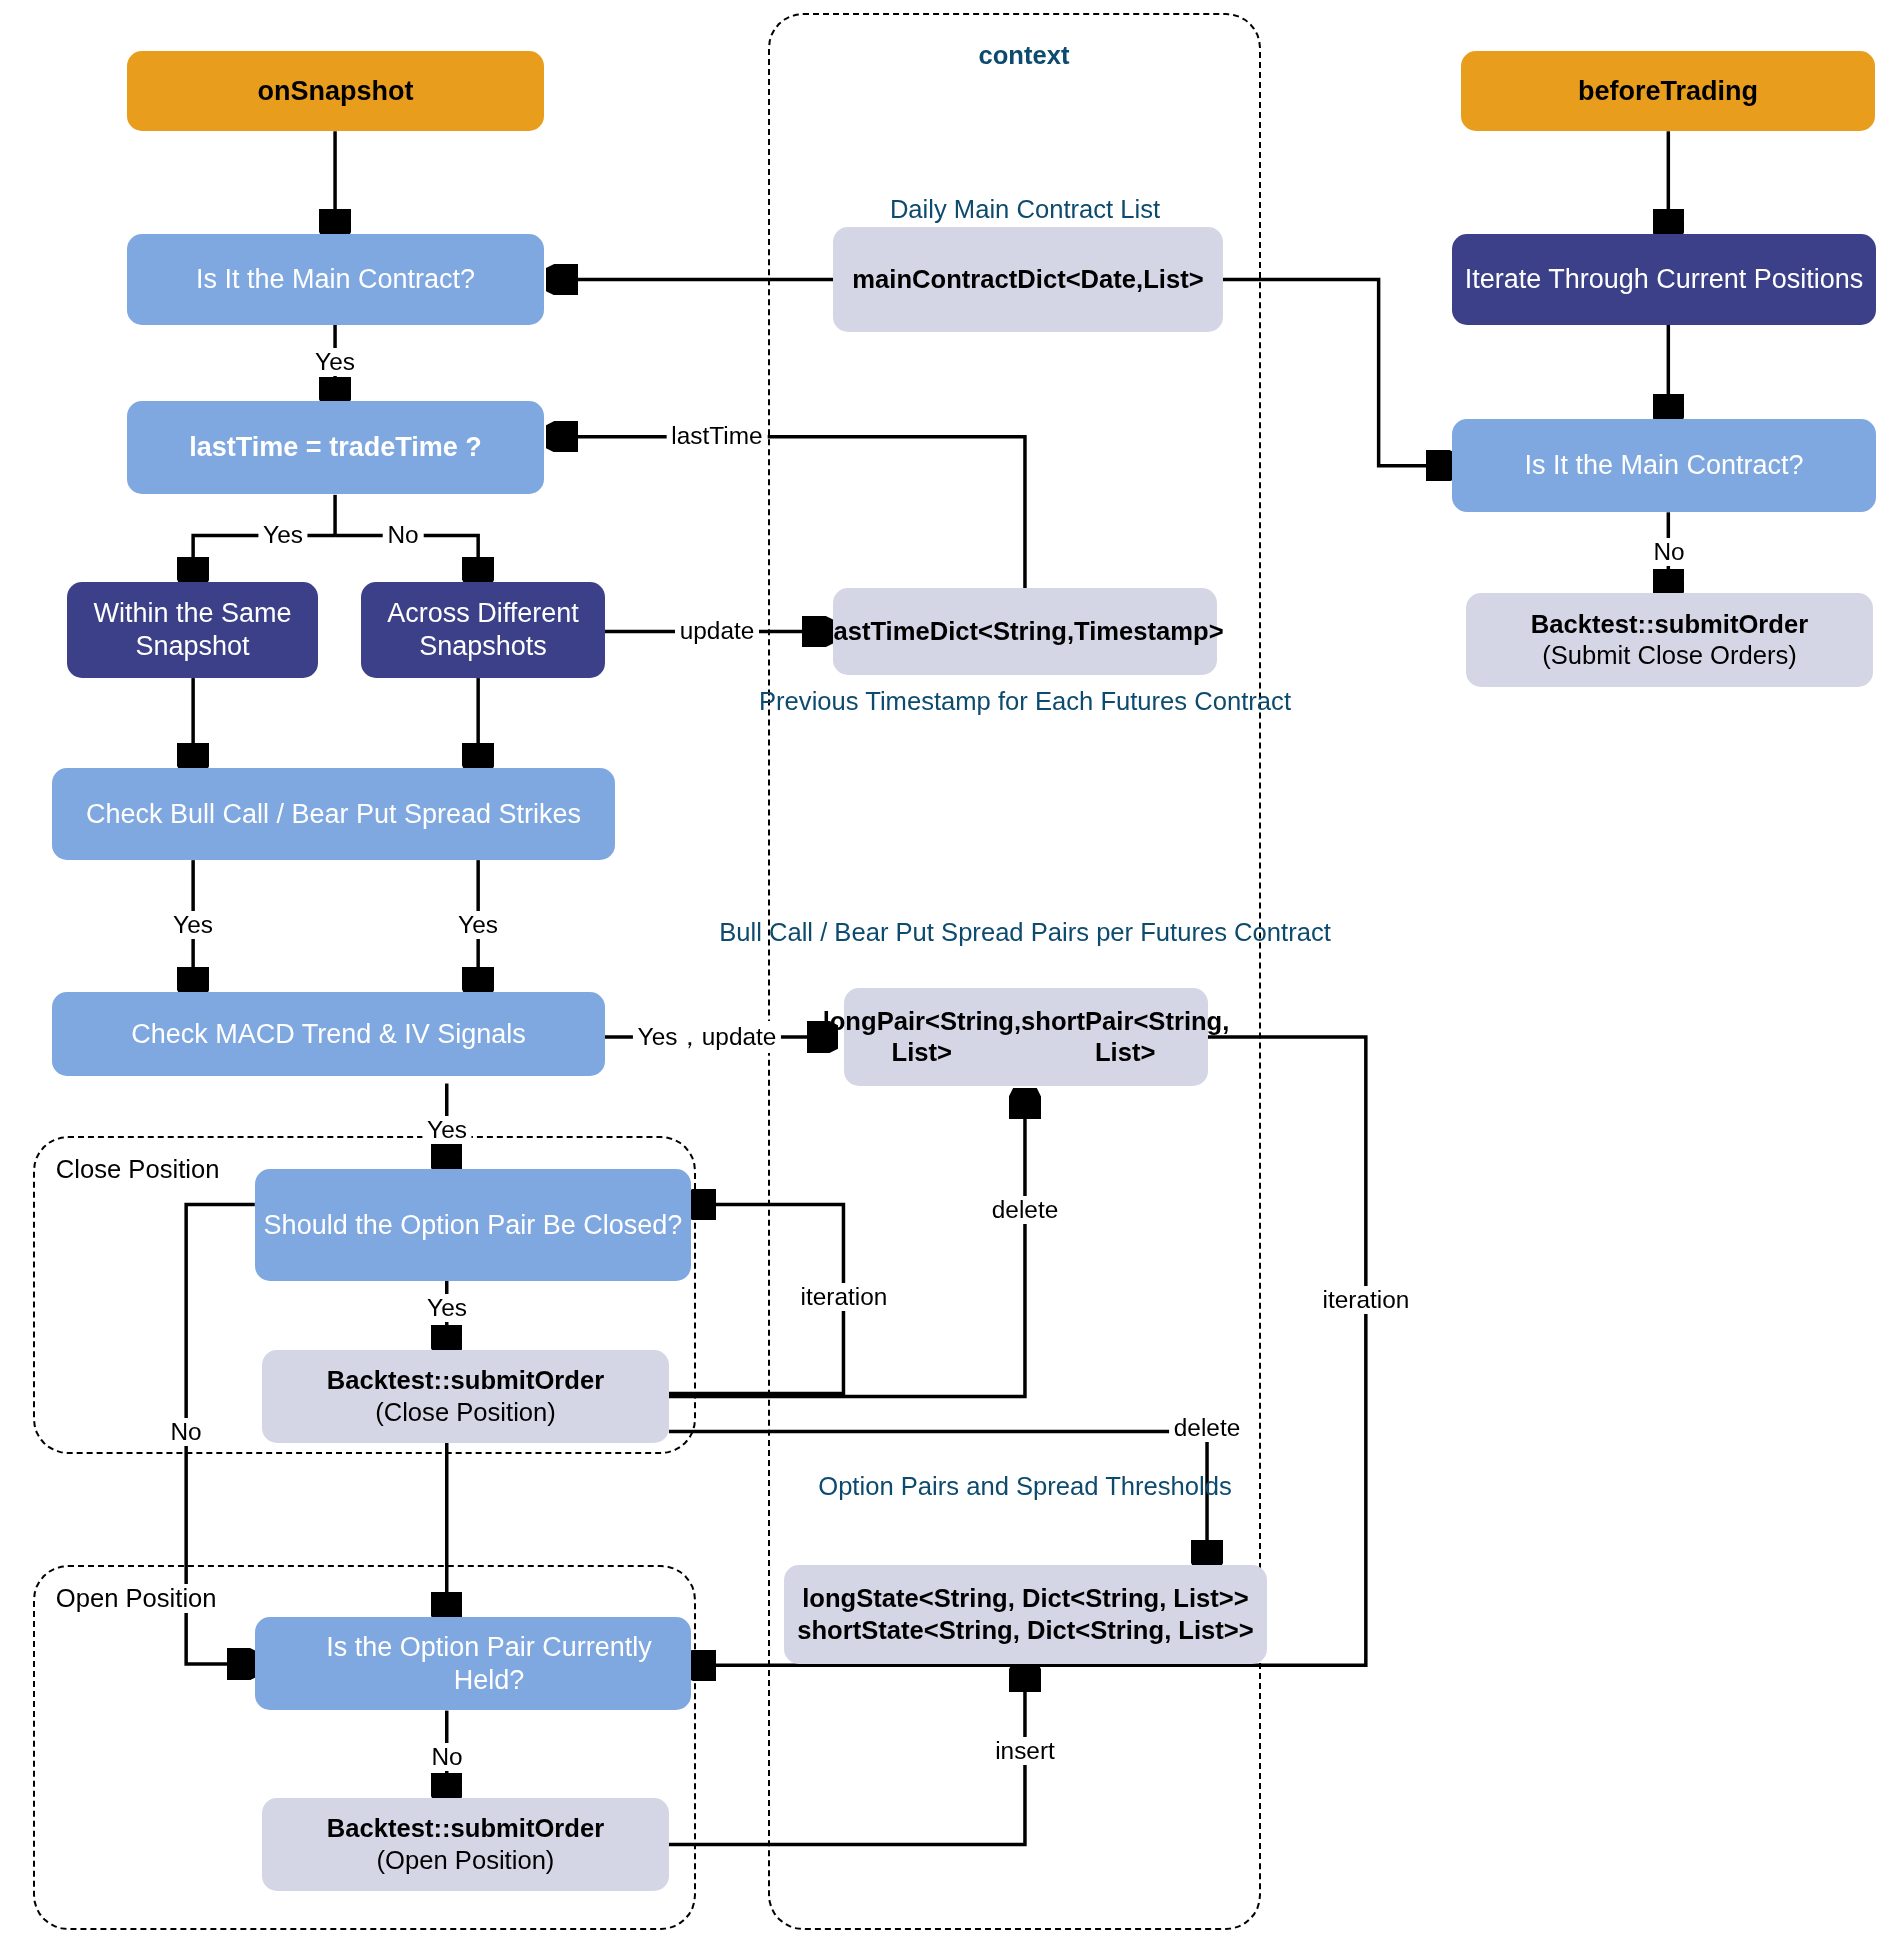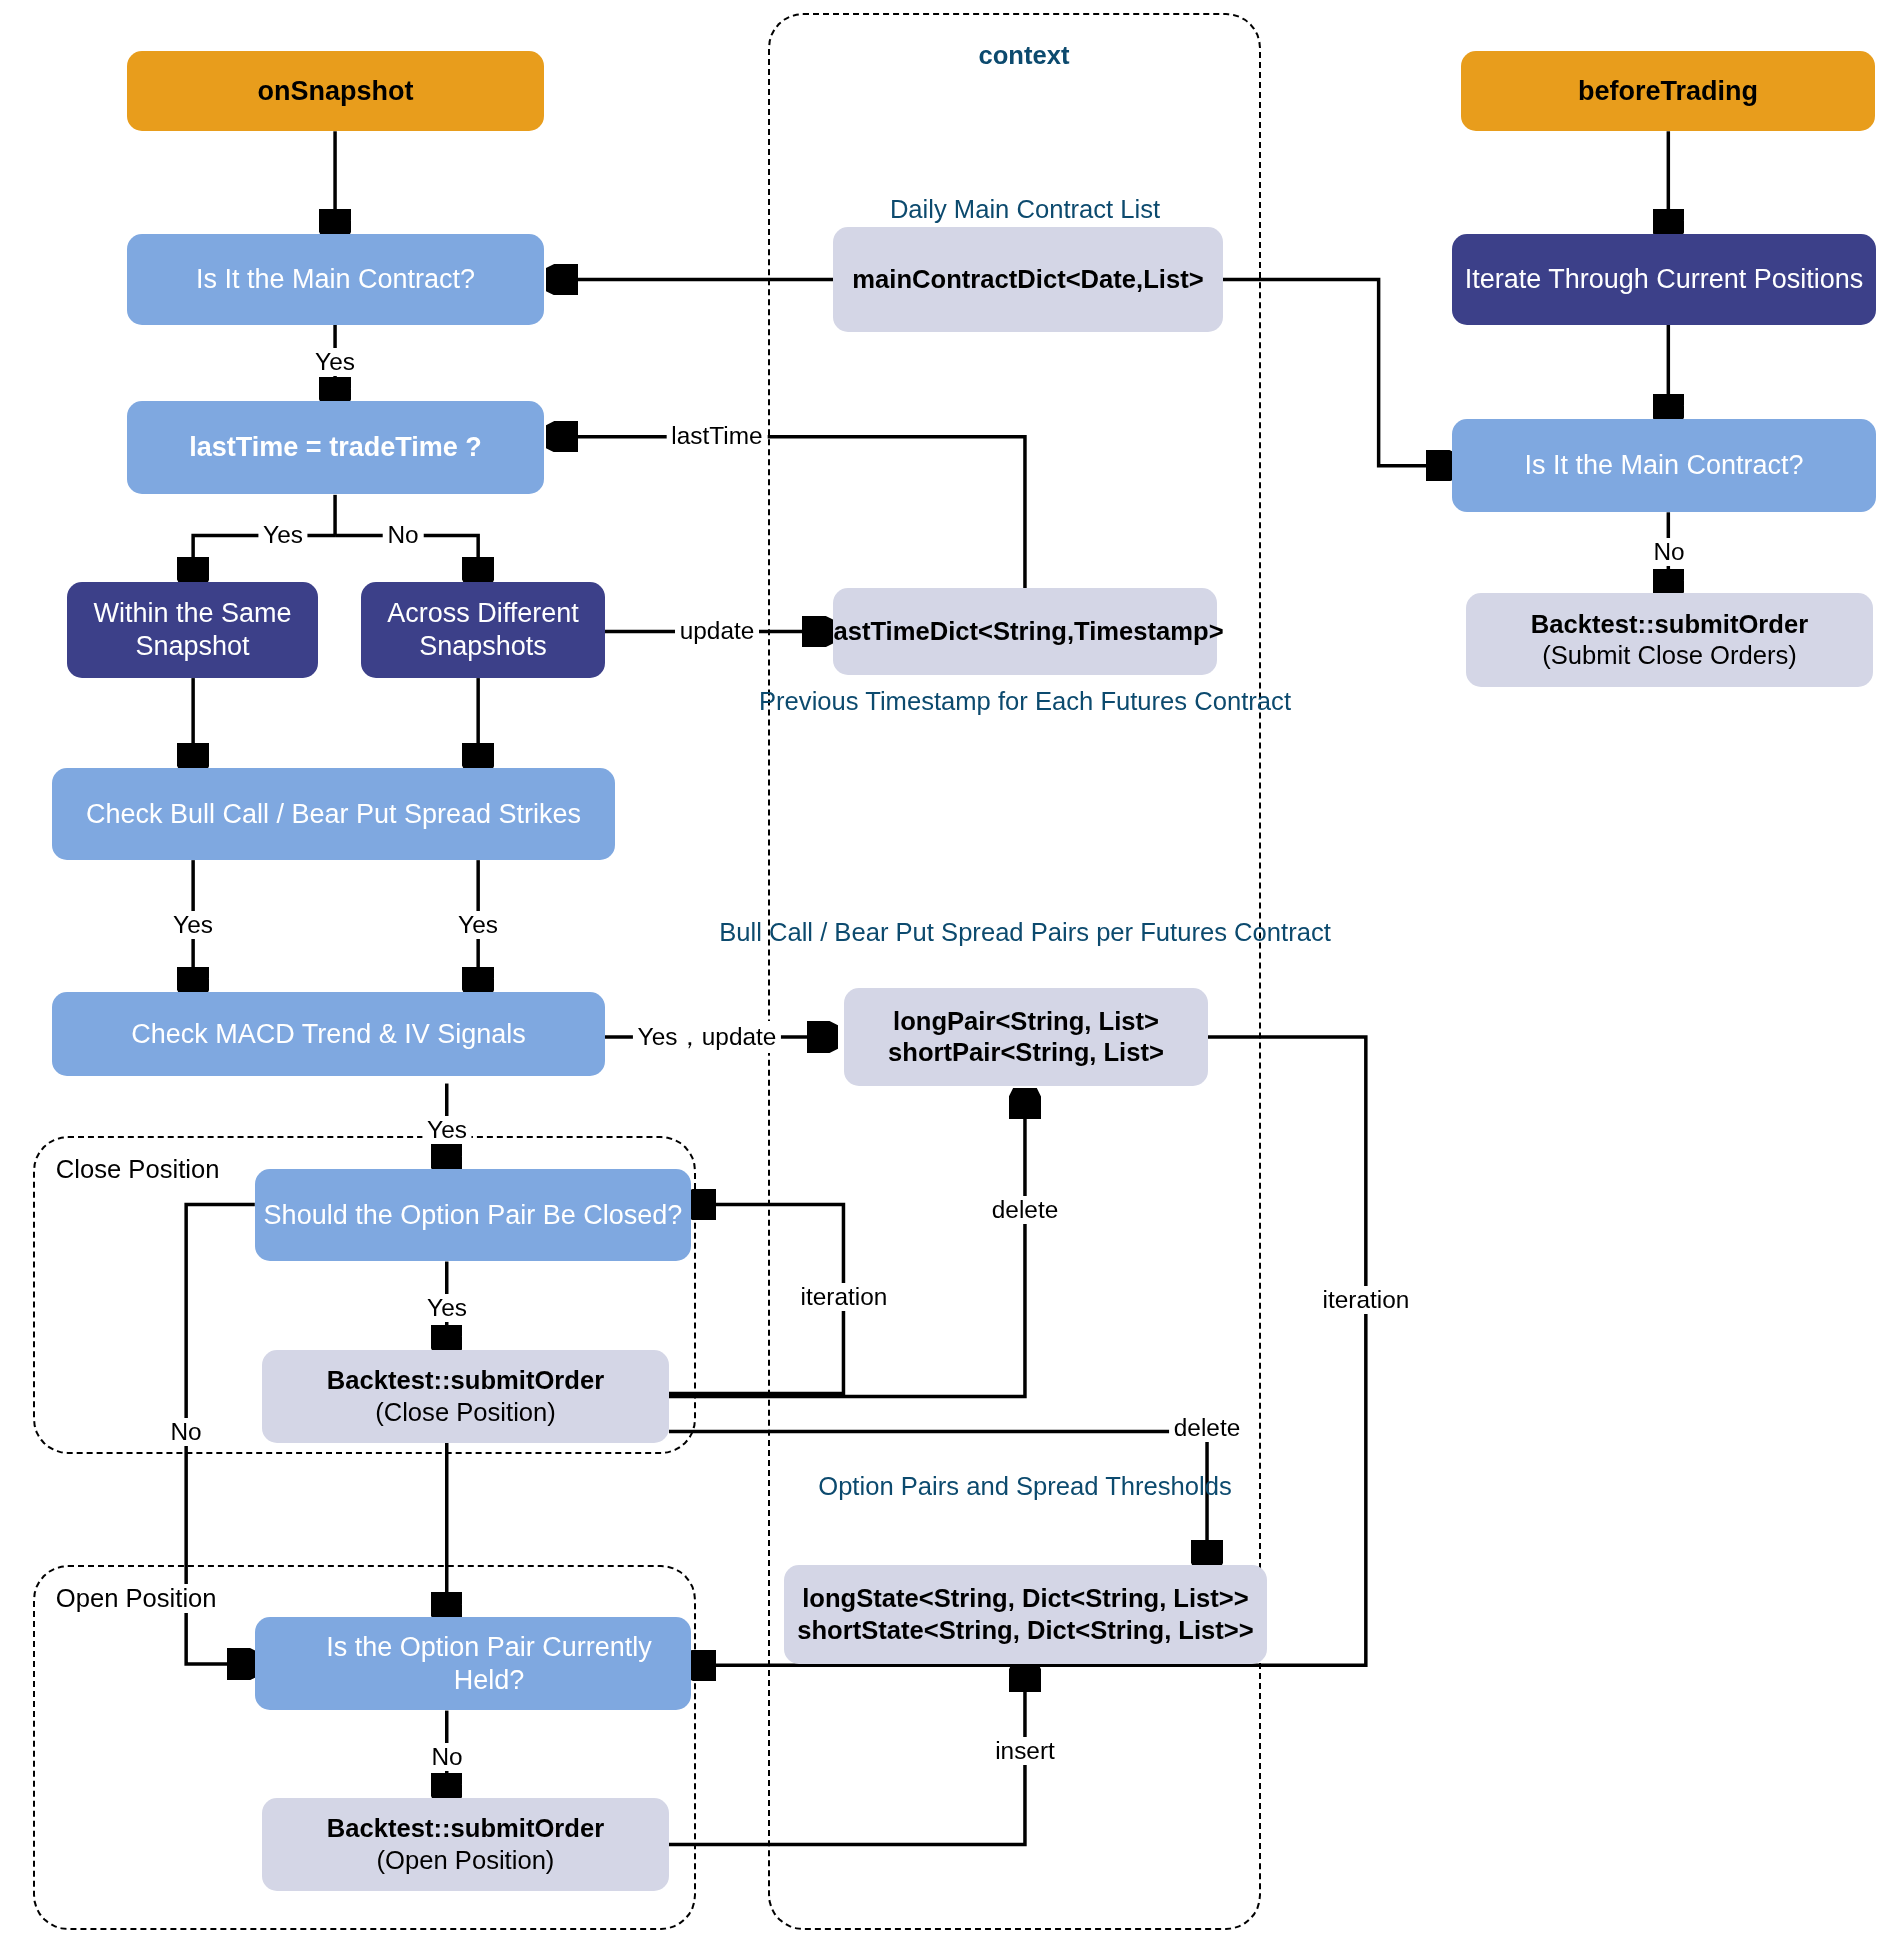--- a/index.html
+++ b/index.html
@@ -166,21 +166,21 @@
   </div>
 
   <div class="node n-proc" style="left:52px;top:768px;width:563px;height:92px;">
     <span>Check Bull Call / Bear Put Spread Strikes</span>
   </div>
 
   <div class="node n-proc" style="left:52px;top:992px;width:553px;height:84px;">
     <span>Check MACD Trend &amp; IV Signals</span>
   </div>
 
-  <div class="node n-proc" style="left:255px;top:1169px;width:436px;height:92px;">
+  <div class="node n-proc" style="left:255px;top:1169px;width:436px;height:112px;">
     <span>Should the Option Pair Be Closed?</span>
   </div>
 
   <div class="node n-store" style="left:262px;top:1350px;width:407px;height:93px;flex-direction:column;">
     <span class="b">Backtest::submitOrder</span>
     <span class="r">(Close Position)</span>
   </div>
 
   <div class="node n-proc" style="left:255px;top:1617px;width:436px;height:93px;padding-left:40px;">
     <span>Is the Option Pair Currently Held?</span>
@@ -193,21 +193,21 @@
 
   <div class="node n-store" style="left:833px;top:227px;width:390px;height:105px;">
     <span class="b">mainContractDict&lt;Date,List&gt;</span>
   </div>
 
   <div class="node n-store" style="left:833px;top:588px;width:384px;height:87px;flex-direction:row;">
     <span class="b">lastTimeDict&lt;String,</span>
     <span class="b">Timestamp&gt;</span>
   </div>
 
-  <div class="node n-store" style="left:844px;top:988px;width:364px;height:98px;flex-direction:column;">
+  <div class="node n-store" style="left:844px;top:988px;width:364px;height:98px;">
     <span class="b">longPair&lt;String, List&gt;</span>
     <span class="b">shortPair&lt;String, List&gt;</span>
   </div>
 
   <div class="node n-store" style="left:784px;top:1565px;width:483px;height:99px;flex-direction:column;">
     <span class="b">longState&lt;String, Dict&lt;String, List&gt;&gt;</span>
     <span class="b">shortState&lt;String, Dict&lt;String, List&gt;&gt;</span>
   </div>
 
   <div class="node n-start" style="left:1461px;top:51px;width:414px;height:80px;">

